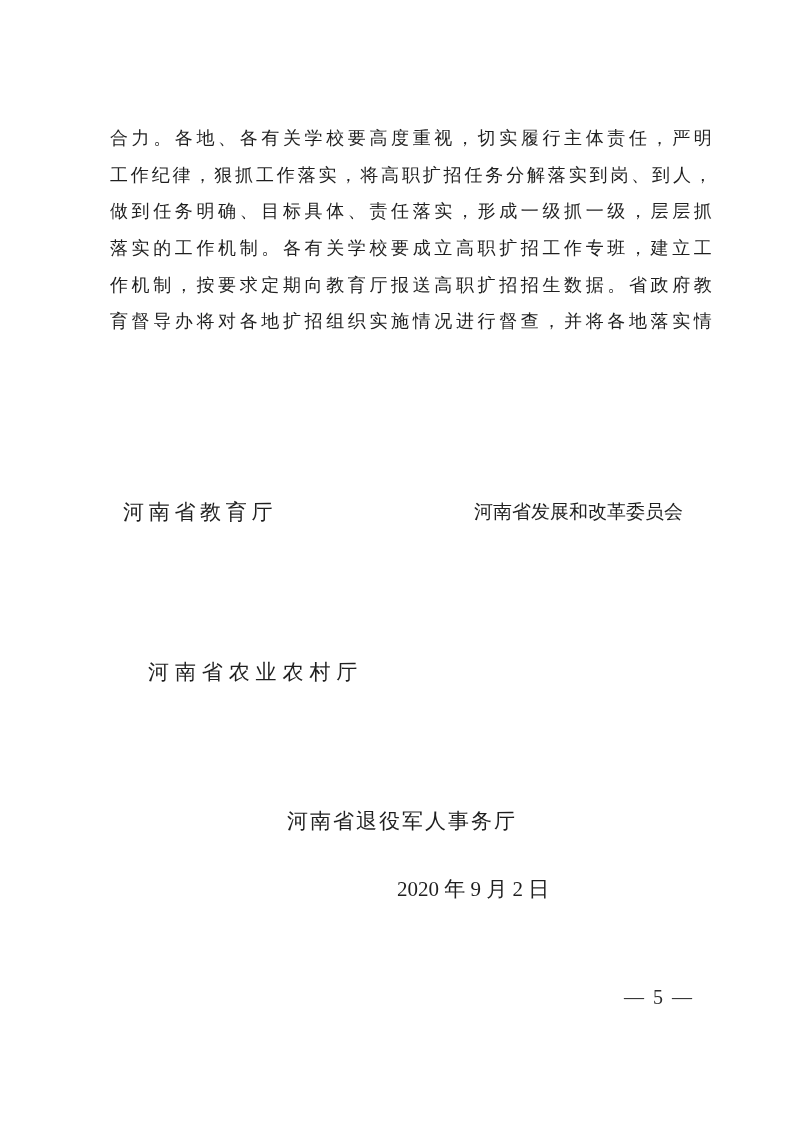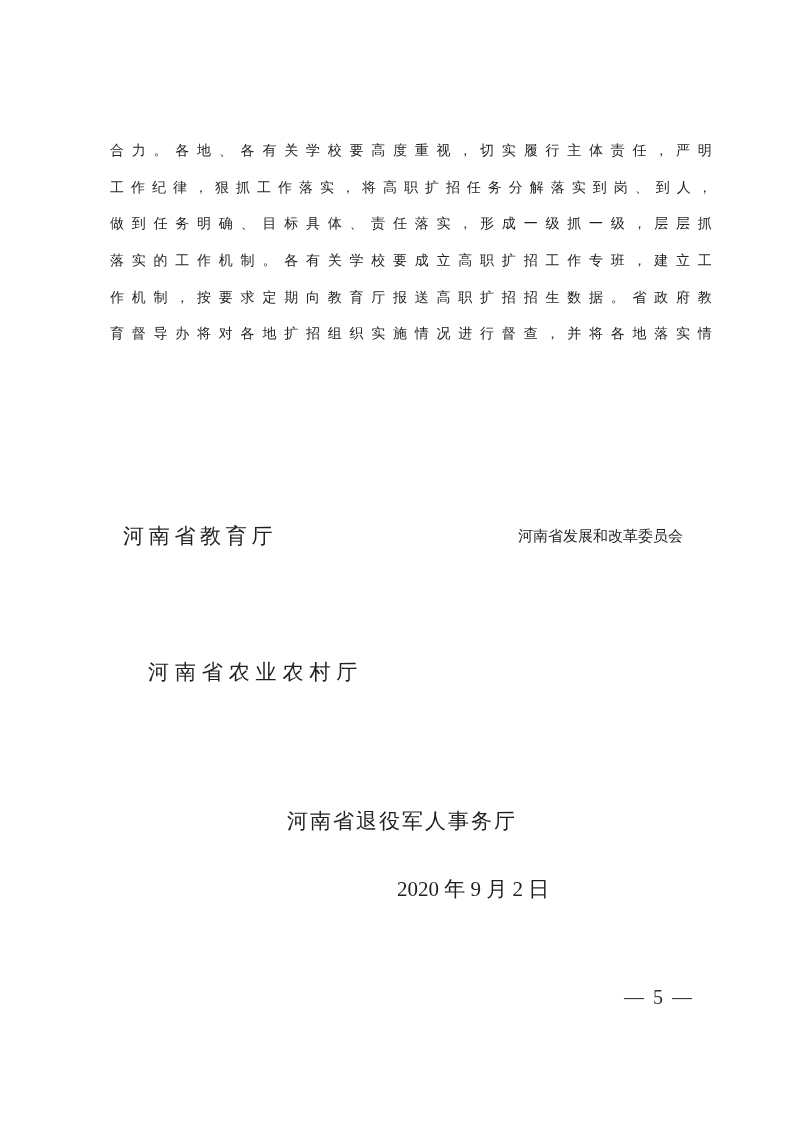--- a/index.html
+++ b/index.html
@@ -16,52 +16,52 @@
     background: #ffffff;
     color: #1f1f1f;
     overflow: hidden;
     margin: 0 auto;
   }
 
   
   .body-text {
     position: absolute;
     left: 110px;
-    top: 133px;
+    top: 120px;
     width: 602px;
-    font-size: 14px;
+    font-size: 18px;
   }
   .body-line {
     height: 36.7px;
     line-height: 36.7px;
     text-align: justify;
     text-align-last: justify;
     text-justify: inter-character;
     white-space: nowrap;
     letter-spacing: 0.2px;
   }
 
   
   .sig-row {
     position: absolute;
     display: flex;
     justify-content: space-between;
     font-size: 21px;
     line-height: 24px;
     white-space: nowrap;
   }
-  .sig-row-1 { top: 524px; left: 123px; width: 560px; }
+  .sig-row-1 { top: 500px; left: 123px; width: 560px; }
   .sig-row-2 { top: 660px; left: 148px; width: 518px; }
   .sig-row-3 { top: 809px; left: 287px; }
 
   .sig-name { display: inline-block; white-space: nowrap; }
   .spread-6  { letter-spacing: 4.7px; margin-right: -4.7px; }
   .spread-8  { letter-spacing: 5.9px; margin-right: -5.9px; }
   .spread-10 { letter-spacing: 2px;   margin-right: -2px; }
-  .condensed { font-size: 15px; align-self: center; }
+  .condensed { font-size: 19px; align-self: center; }
 
   
   .date-line {
     position: absolute;
     top: 857px;
     left: 397px;
     font-size: 21px;
     line-height: 24px;
     white-space: nowrap;
     margin-top: 20px;

